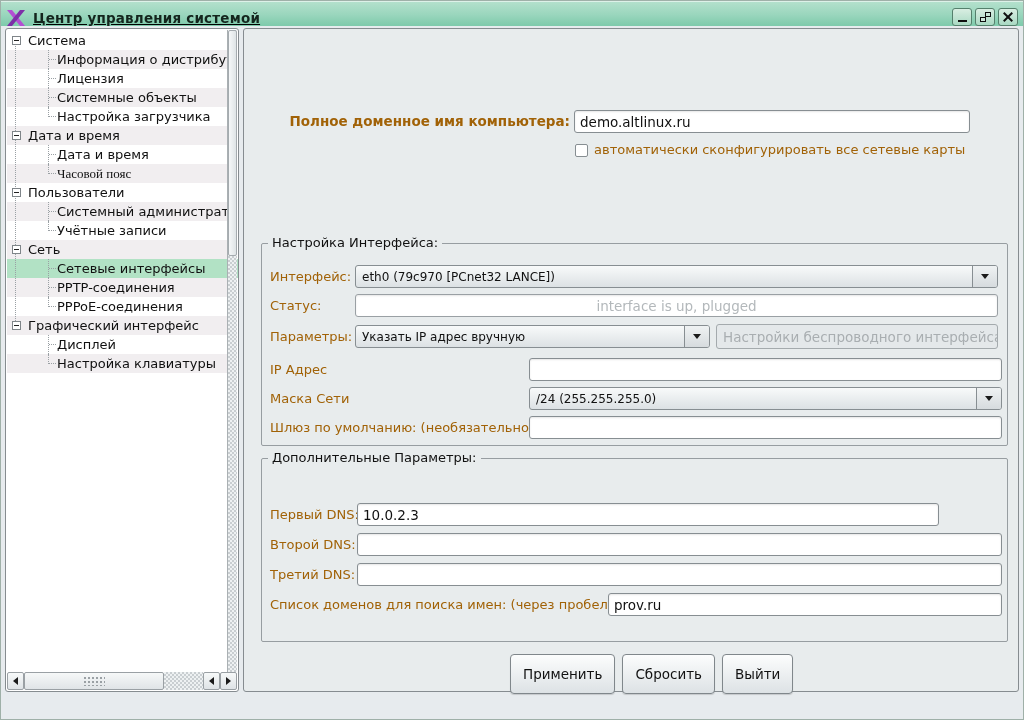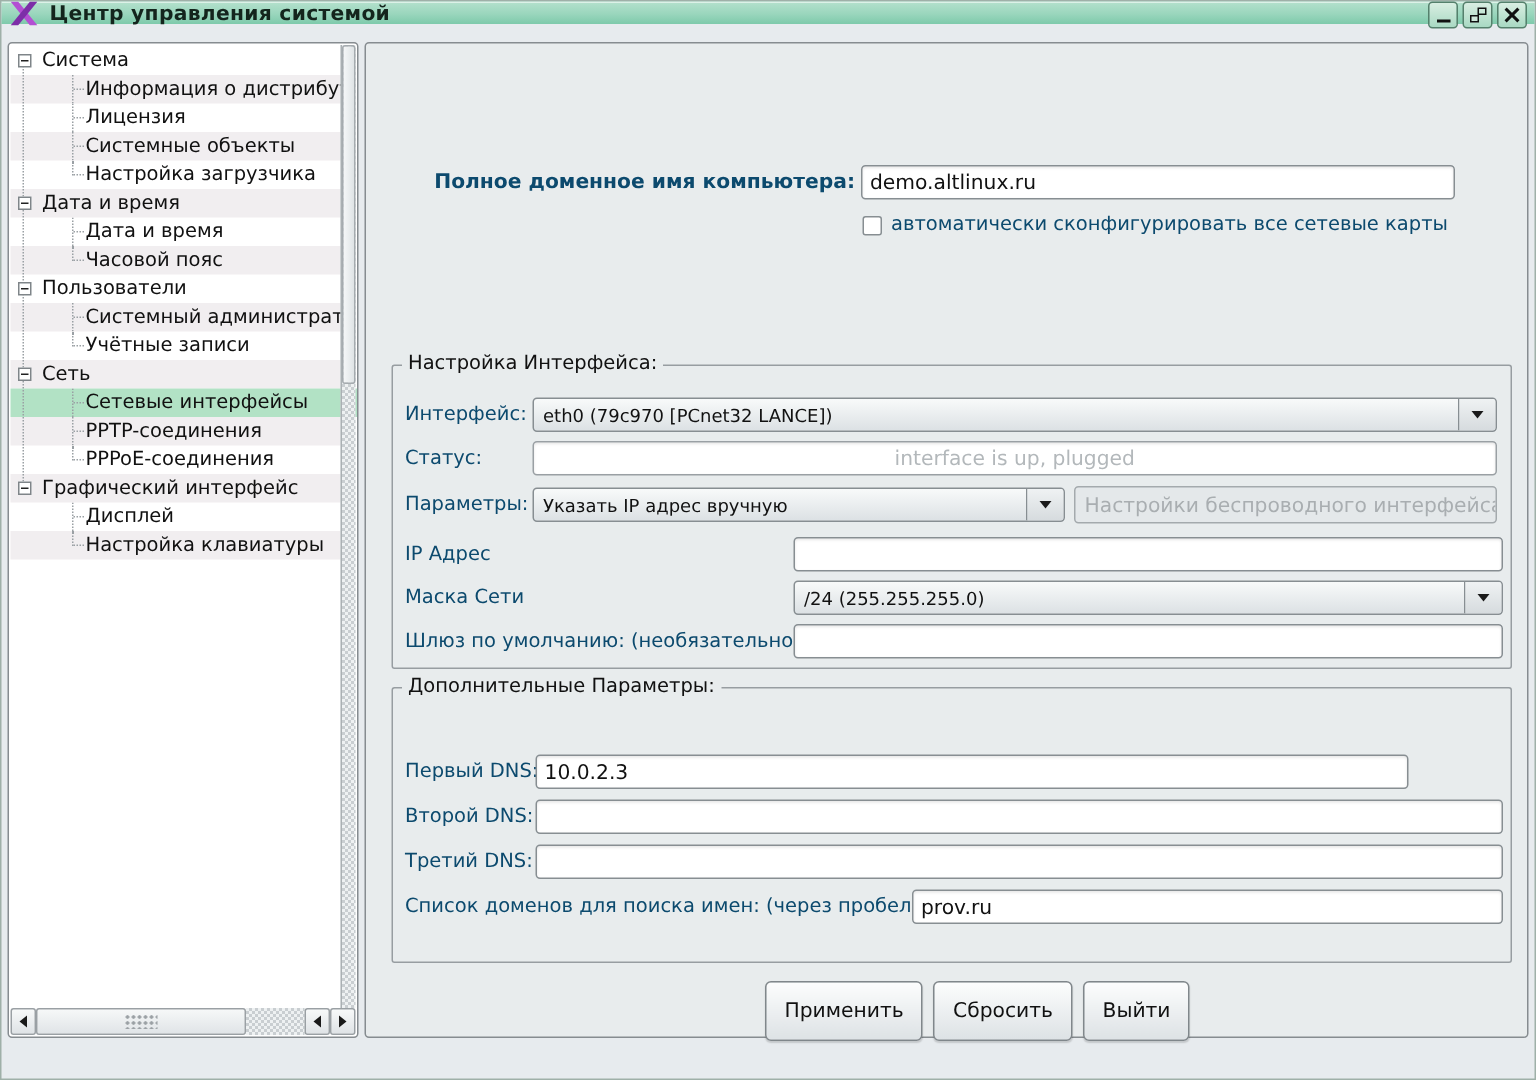--- a/index.html
+++ b/index.html
@@ -1,23 +1,23 @@
 <!DOCTYPE html>
 <html><head>
 <meta charset="utf-8">
 <style>
   html,body{margin:0;padding:0;}
   body{width:1024px;height:720px;overflow:hidden;background:#e7ebee;
        font-family:"DejaVu Sans",sans-serif;position:relative;}
   .window{position:absolute;inset:0;background:#e7ebee;border:1px solid #9fb0a8;box-sizing:border-box;}
 
   
-  .titlebar{position:absolute;left:0;top:0;right:0;height:15px;
+  .titlebar{position:absolute;left:0;top:0;right:0;height:25px;
     background:linear-gradient(#b5e1cd,#9ad6bd 55%,#7ecaab);
-    display:flex;align-items:flex-start;box-shadow:inset 0 1px 0 rgba(255,255,255,.55);}
+    display:flex;align-items:flex-end;box-shadow:inset 0 1px 0 rgba(255,255,255,.55);text-decoration:underline;}
   .xlogo{width:18px;height:16px;margin:0 8px 0 6px;display:inline-block;}
   .wtitle{font-weight:bold;font-size:13.5px;color:#14251d;letter-spacing:.2px;}
   .winbtns{margin-left:auto;display:flex;gap:3px;padding-right:5px;}
   .winbtn{width:20px;height:18px;border:1px solid #55806c;border-radius:3px;box-sizing:border-box;
     background:linear-gradient(#d9eee2,#a9d9c3);display:flex;align-items:center;justify-content:center;position:relative;}
   .g-min{width:9px;height:8px;border-bottom:2px solid #101010;}
   .g-restore{width:11px;height:10px;position:relative;}
   .g-restore i{position:absolute;width:6px;height:5px;border:1px solid #101010;box-sizing:border-box;display:block;}
   .g-restore i.back{right:0;top:0;}
   .g-restore i.front{left:0;bottom:0;background:#cfe8db;}
@@ -61,21 +61,21 @@
   .hthumb{width:140px;flex:none;box-sizing:border-box;border:1px solid #9aa0a4;border-radius:2px;
     background:linear-gradient(#f6f8f8,#e0e4e7);display:flex;align-items:center;justify-content:center;}
   .grip{width:22px;height:10px;background-image:radial-gradient(circle,#9aa0a4 1px,transparent 1.3px);
     background-size:4px 4px;}
   .hgroove{flex:1;}
   .tri-left{width:0;height:0;border-top:4px solid transparent;border-bottom:4px solid transparent;border-right:5px solid #1a1a1a;}
   .tri-right{width:0;height:0;border-top:4px solid transparent;border-bottom:4px solid transparent;border-left:5px solid #1a1a1a;}
   .tri-down{width:0;height:0;border-left:4px solid transparent;border-right:4px solid transparent;border-top:5px solid #1a1a1a;}
 
   
-  .flabel{position:absolute;font-size:13px;line-height:23px;color:#0c4a6e;white-space:nowrap;}
+  .flabel{position:absolute;font-size:13px;line-height:23px;color:#a16207;white-space:nowrap;}
   .bold{font-weight:bold;font-size:13.5px;}
   .txt{position:absolute;box-sizing:border-box;height:23px;border:1px solid #878e92;border-radius:3px;
     background:#fff;font:13.5px "DejaVu Sans",sans-serif;padding:0 5px;color:#111;
     box-shadow:inset 0 1px 2px rgba(0,0,0,.10);outline:none;}
   .txt:disabled{color:#b3b8bb;background:#fff;border-color:#9aa0a4;}
   .checkbox{position:absolute;width:13px;height:13px;box-sizing:border-box;background:#fff;
     border:1px solid #878e92;border-radius:2px;}
   .combo{position:absolute;box-sizing:border-box;height:23px;border:1px solid #878e92;border-radius:3px;
     background:linear-gradient(#f8fafa,#dce1e4);display:flex;align-items:center;cursor:default;}
   .ctext{flex:1;padding:0 6px;font-size:12px;color:#111;white-space:nowrap;overflow:hidden;}
@@ -153,21 +153,21 @@
         </div>
         <div class="trow alt" style="top: 97px;">
           <span class="expander"></span>
           <span class="tlabel">Дата и время</span>
         </div>
         <div class="trow" style="top: 116px;">
           <span class="cline"></span>
           <span class="hconn"></span>
           <span class="tlabel child">Дата и время</span>
         </div>
-        <div class="trow alt" style="top: 135px;">
+        <div class="trow alt" style="top: 135px; font-family: Liberation Serif, serif;">
           <span class="cline lastc"></span>
           <span class="hconn"></span>
           <span class="tlabel child">Часовой пояс</span>
         </div>
         <div class="trow" style="top: 154px;">
           <span class="expander"></span>
           <span class="tlabel">Пользователи</span>
         </div>
         <div class="trow alt" style="top: 173px;">
           <span class="cline"></span>

